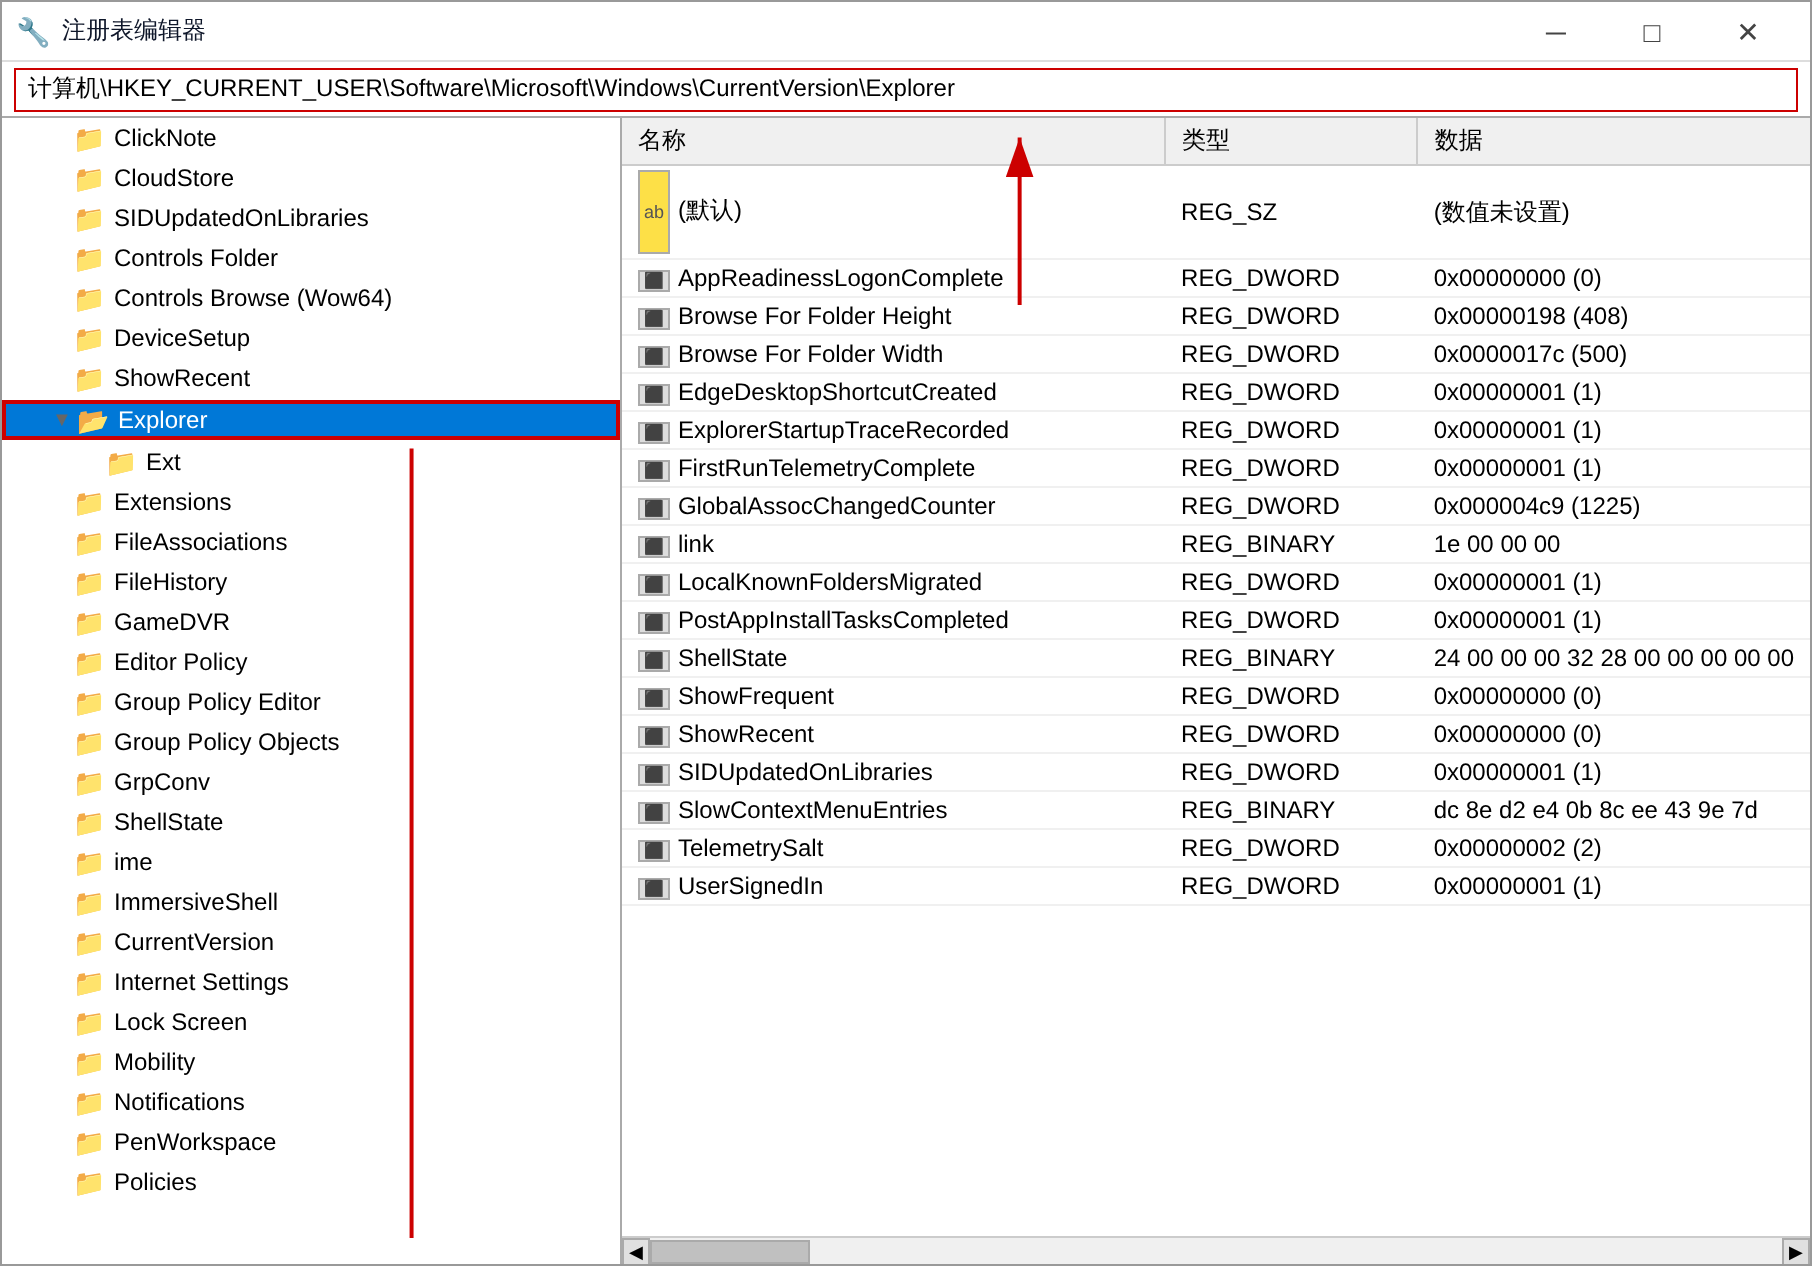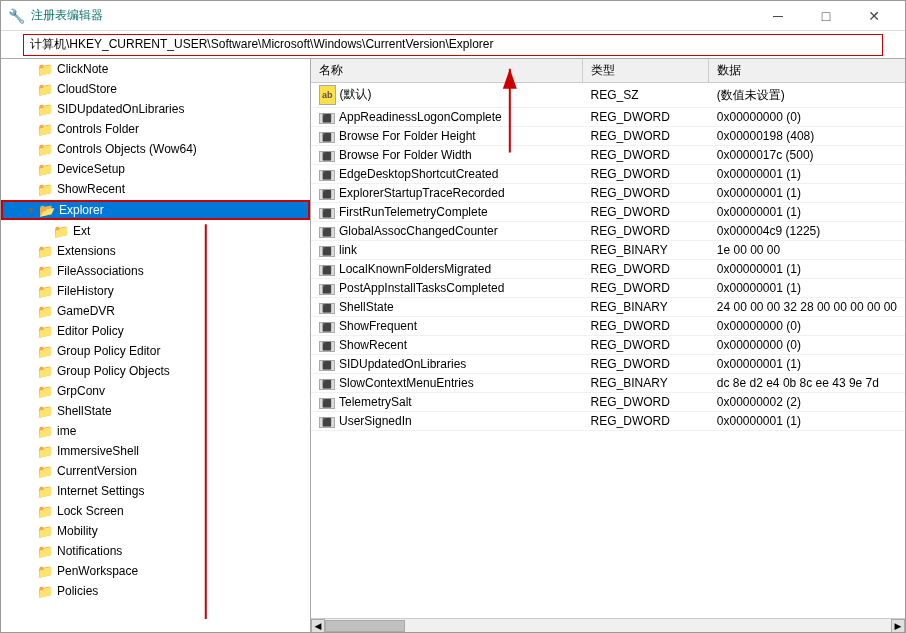--- a/index.html
+++ b/index.html
@@ -39,21 +39,21 @@
       height: 16px;
       margin-right: 6px;
       display: flex;
       align-items: center;
       justify-content: center;
       font-size: 14px;
     }
 
     .title-bar-text {
       font-size: 12px;
-      color: #0f766e;
+      color: #0f172a;
       flex: 1;
     }
 
     .title-bar-controls {
       display: flex;
       gap: 2px;
     }
 
     .title-btn {
       width: 46px;
@@ -83,21 +83,21 @@
       cursor: pointer;
       color: #000;
       font-size: 12px;
     }
 
     
     .address-bar {
       height: 28px;
       display: flex;
       align-items: center;
-      padding: 2px 22px;
+      padding: 2px 6px;
       border-bottom: 1px solid #aaa;
       background: #fff;
     }
 
     .address-input {
       flex: 1;
       border: 1px solid #c00;
       height: 22px;
       padding: 0 6px;
       font-size: 12px;
@@ -221,22 +221,22 @@
     .reg-icon {
       display: inline-flex;
       align-items: center;
       margin-right: 4px;
     }
 
     .icon-ab {
       background: #fde047;
       border: 1px solid #aaa;
       font-size: 9px;
-      padding: 4px 2px;
-      font-weight: bold;
+      padding: 15px 2px;
+      font-weight: normal;
       color: #555;
     }
 
     .icon-reg {
       background: #ddd;
       border: 1px solid #aaa;
       font-size: 8px;
       padding: 0 2px;
       color: #555;
     }
@@ -340,21 +340,21 @@
             <span class="tree-label">SIDUpdatedOnLibraries</span>
           </div>
           <div class="tree-item" style="padding-left: 20px;">
             <span class="expander"></span>
             <span class="folder-icon folder-yellow">📁</span>
             <span class="tree-label">Controls Folder</span>
           </div>
           <div class="tree-item" style="padding-left: 20px;">
             <span class="expander"></span>
             <span class="folder-icon folder-yellow">📁</span>
-            <span class="tree-label">Controls Objects (Wow64)</span>
+            <span class="tree-label">Controls Browse (Wow64)</span>
           </div>
           <div class="tree-item" style="padding-left: 20px;">
             <span class="expander"></span>
             <span class="folder-icon folder-yellow">📁</span>
             <span class="tree-label">DeviceSetup</span>
           </div>
           <div class="tree-item" style="padding-left: 20px;">
             <span class="expander"></span>
             <span class="folder-icon folder-yellow">📁</span>
             <span class="tree-label">ShowRecent</span>

